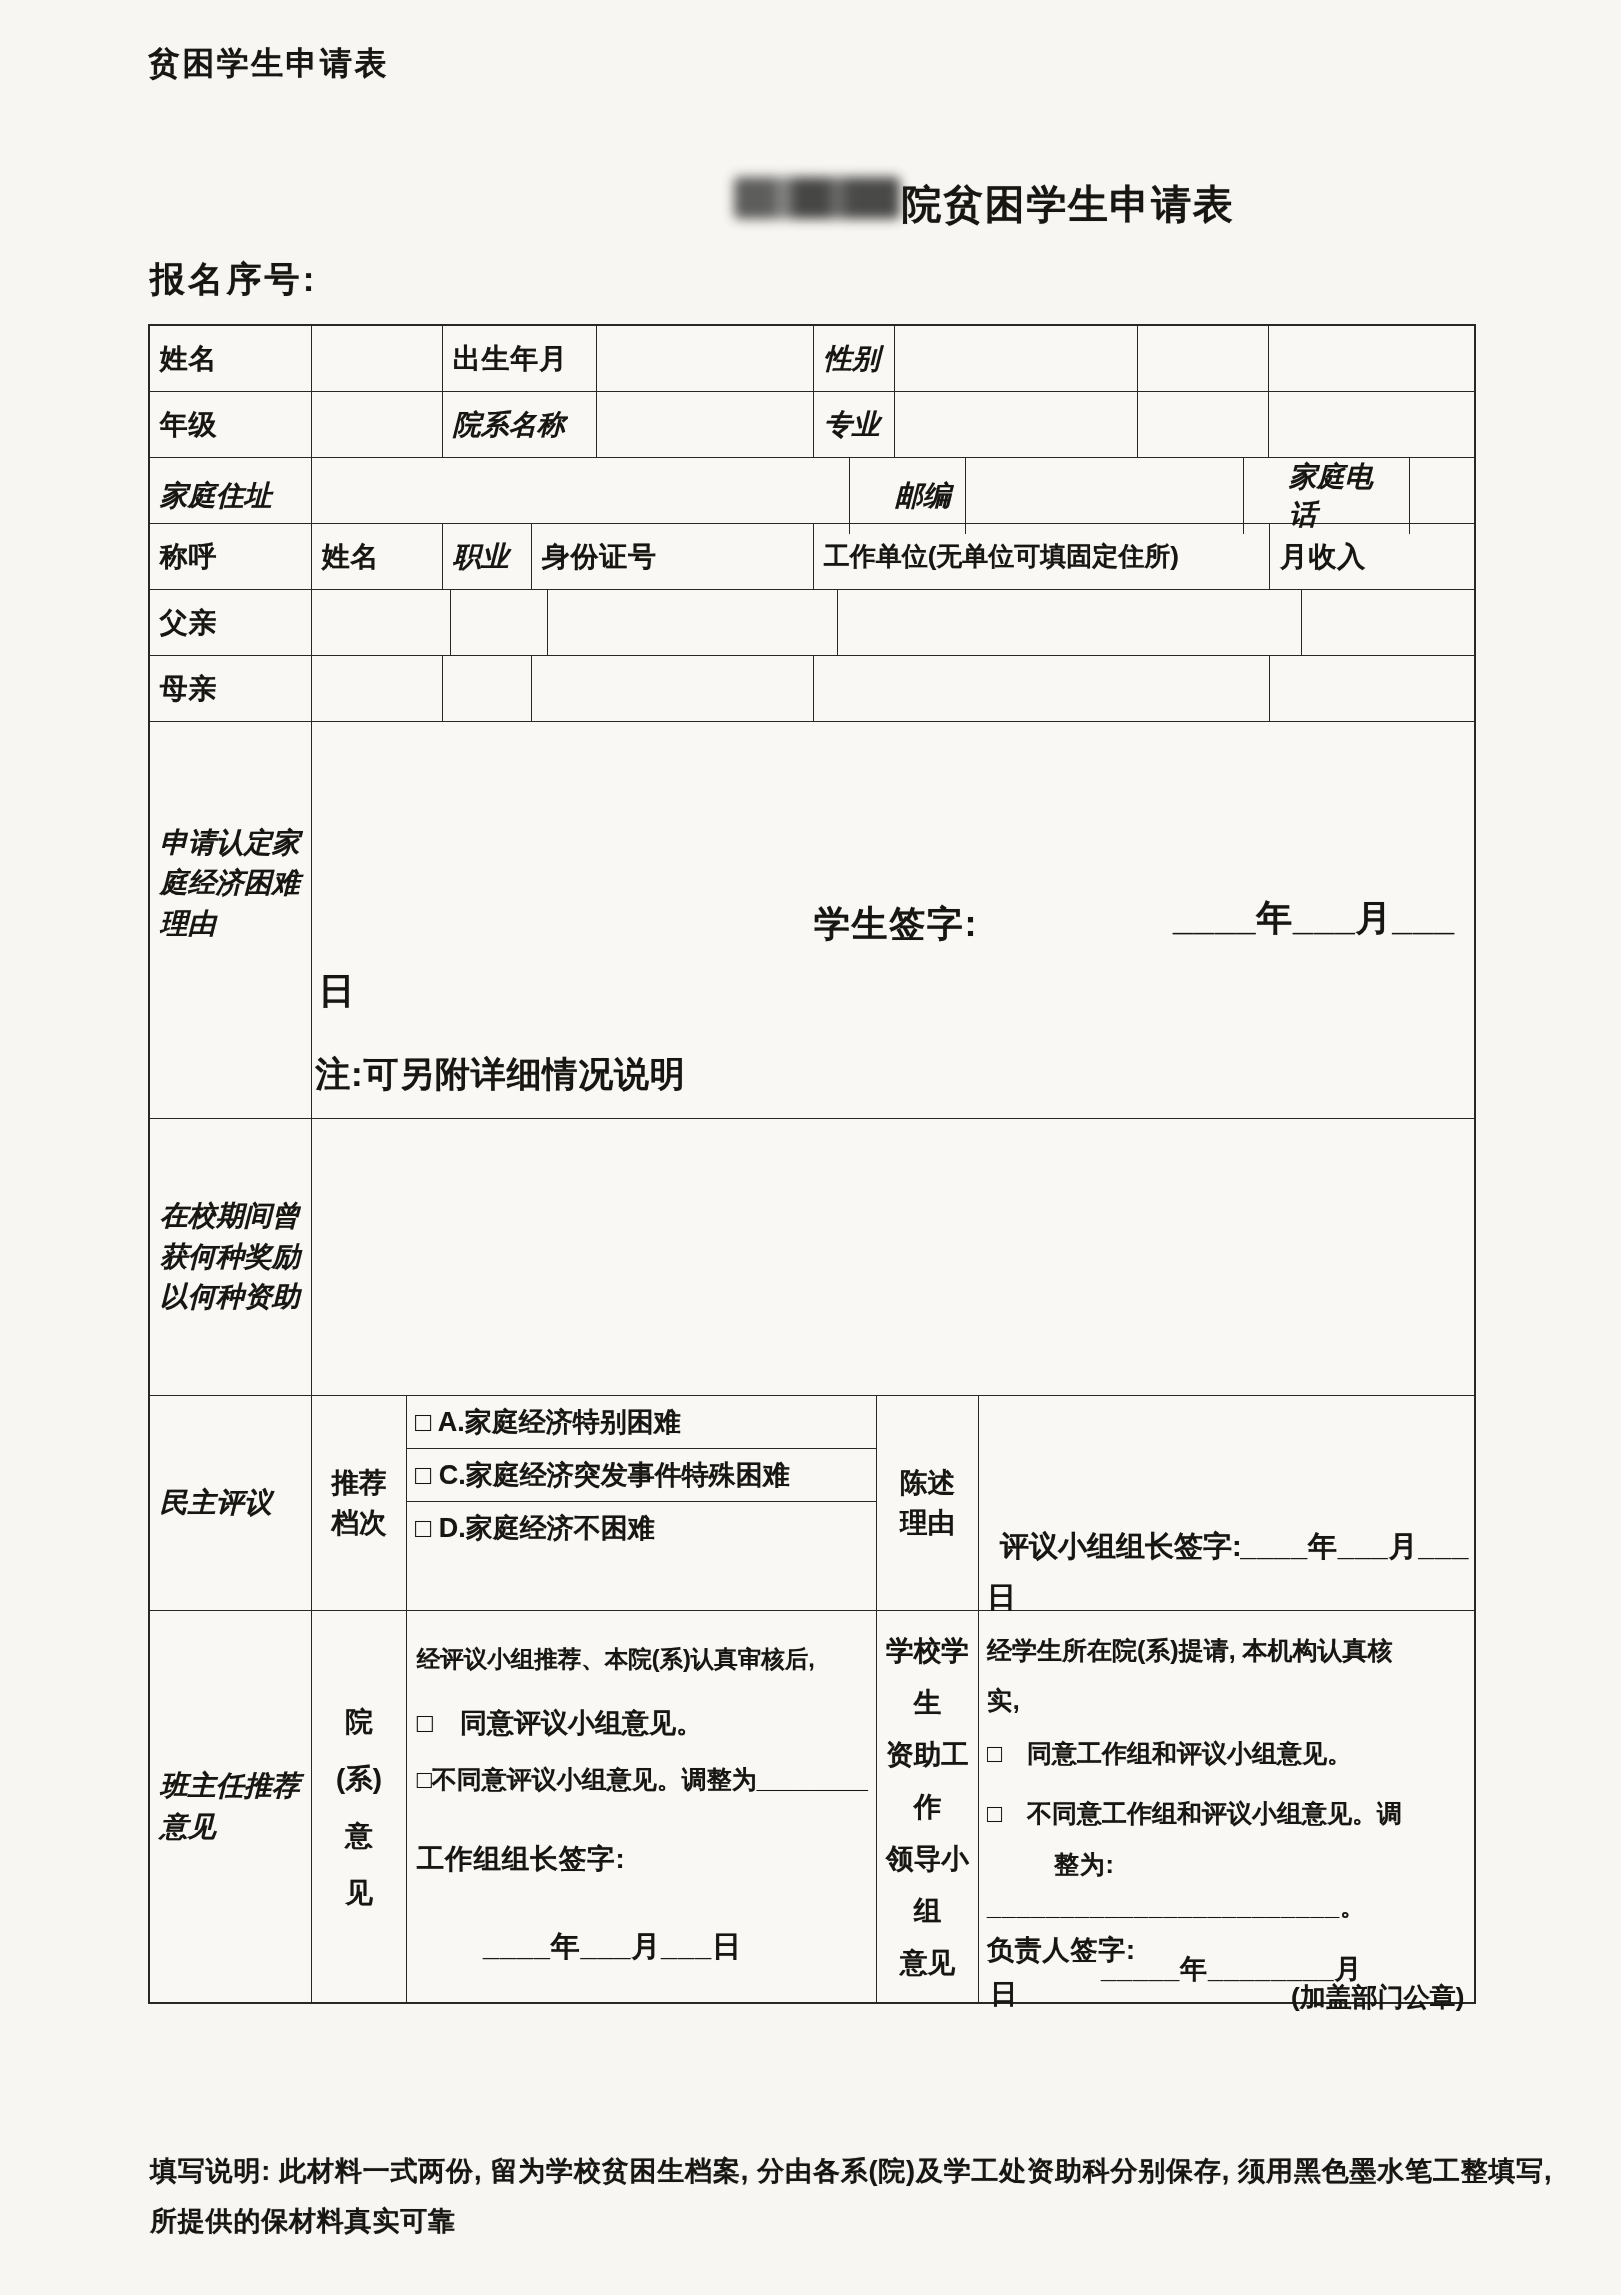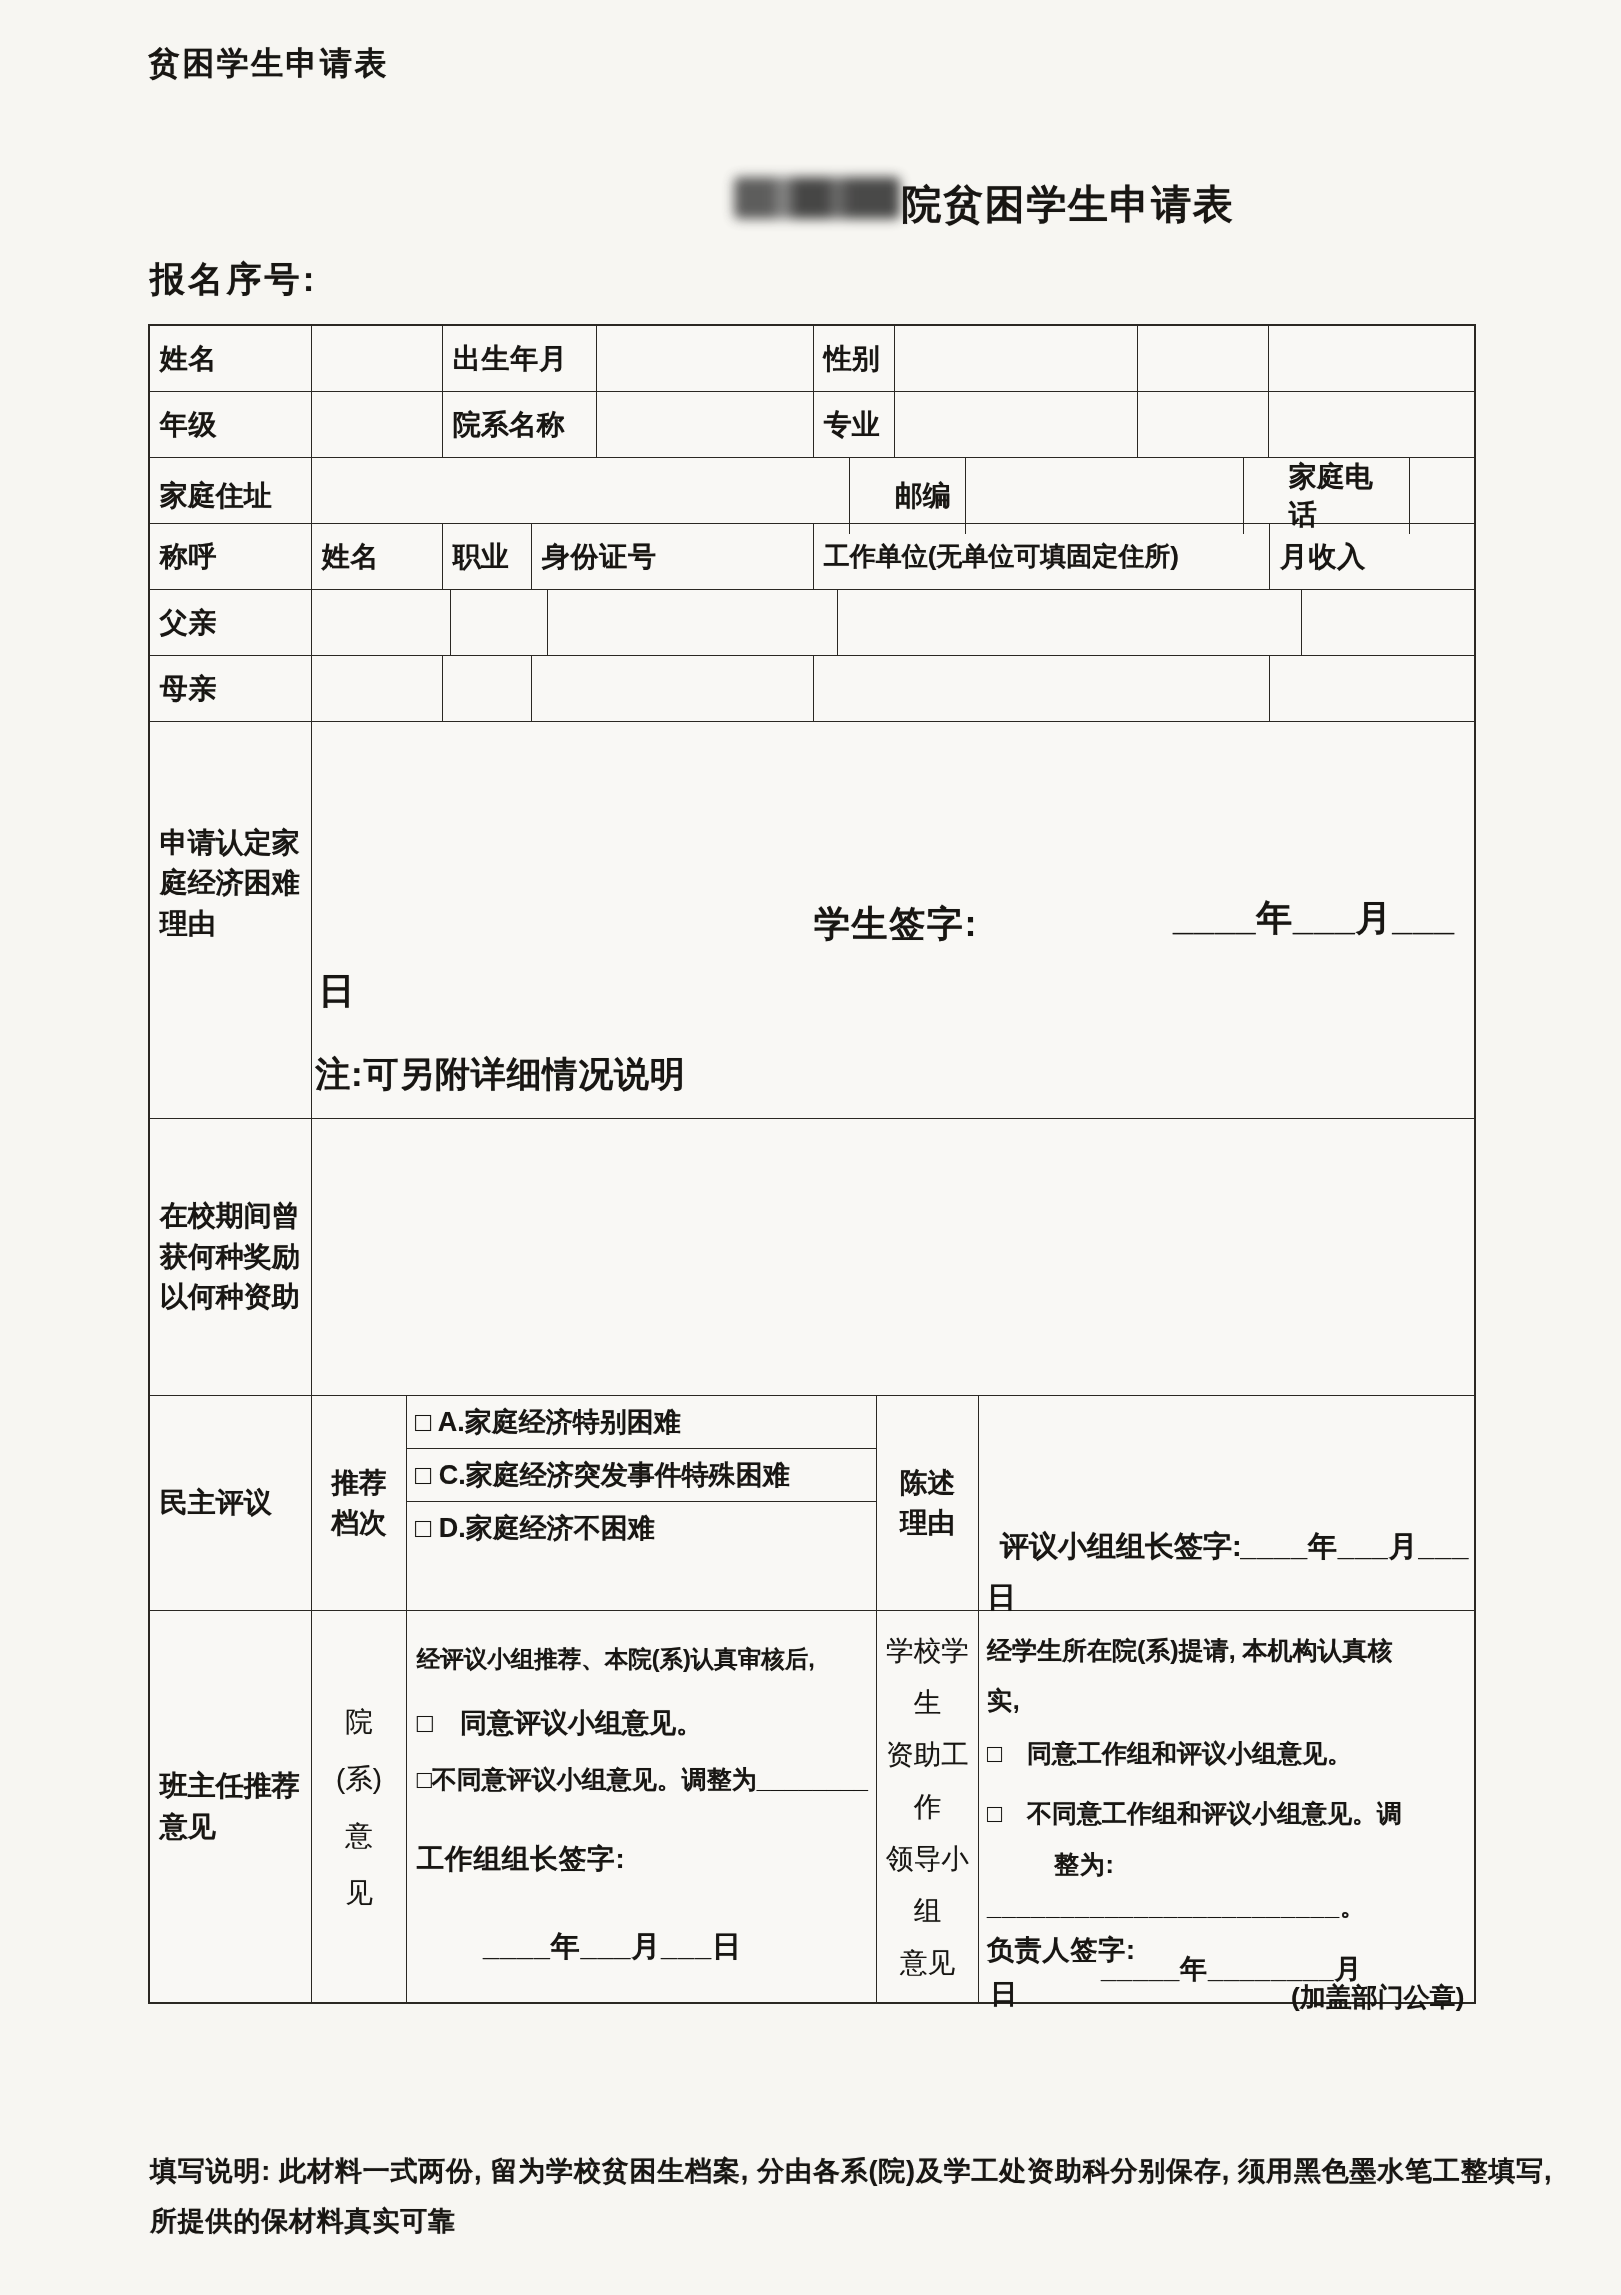--- a/index.html
+++ b/index.html
@@ -26,32 +26,32 @@
 
   .tbl{position:absolute;left:148px;top:324px;width:1324px;border:2.4px solid #2e2b27;background:rgba(255,255,255,.25);}
   .row{display:grid;border-bottom:1.6px solid #2e2b27;}
   .row.last{border-bottom:none;}
   .cell{
     border-right:1.6px solid #2e2b27;display:flex;align-items:center;
     padding:0 9.7px;font-size:28px;font-weight:bold;letter-spacing:0.8px;
     box-sizing:border-box;position:relative;
   }
   .cell.lastc{border-right:none;}
-  .tight{letter-spacing:0;}
+  .tight{letter-spacing:0;font-style:italic;}
   .fs32{font-size:26px;letter-spacing:0;}
   .wrapspan{word-break:break-all;line-height:1.45;}
   .ctr{justify-content:center;text-align:center;}
   .nopad{padding:0;}
 
   .optrows{flex-direction:column;align-items:stretch;}
   .optrow{height:53px;border-bottom:1.6px solid #2e2b27;display:flex;align-items:center;padding:0 8px;font-size:27px;font-weight:bold;letter-spacing:0;box-sizing:border-box;}
   .optrow.last{border-bottom:none;height:52px;}
 
   .vlabel{flex-direction:column;justify-content:center;align-items:center;padding:0;}
-  .vlabel div{font-size:27.6px;font-weight:normal;line-height:52px;text-align:right;letter-spacing:0;}
+  .vlabel div{font-size:27.6px;font-weight:bold;line-height:52px;text-align:right;letter-spacing:0;}
   .vlabel.m2 div{line-height:57px;}
 
   .abs{position:absolute;font-weight:bold;white-space:nowrap;}
   
   .r-sign{left:502px;top:178px;font-size:36px;letter-spacing:1.6px;}
   .r-date{left:861px;top:172px;font-size:36px;}
   .r-day{left:6.5px;top:245px;font-size:36px;}
   .r-note{left:3.2px;top:329px;font-size:35px;letter-spacing:0.8px;}
   
   .rv-sign{left:21px;top:131px;font-size:29px;letter-spacing:0;}

